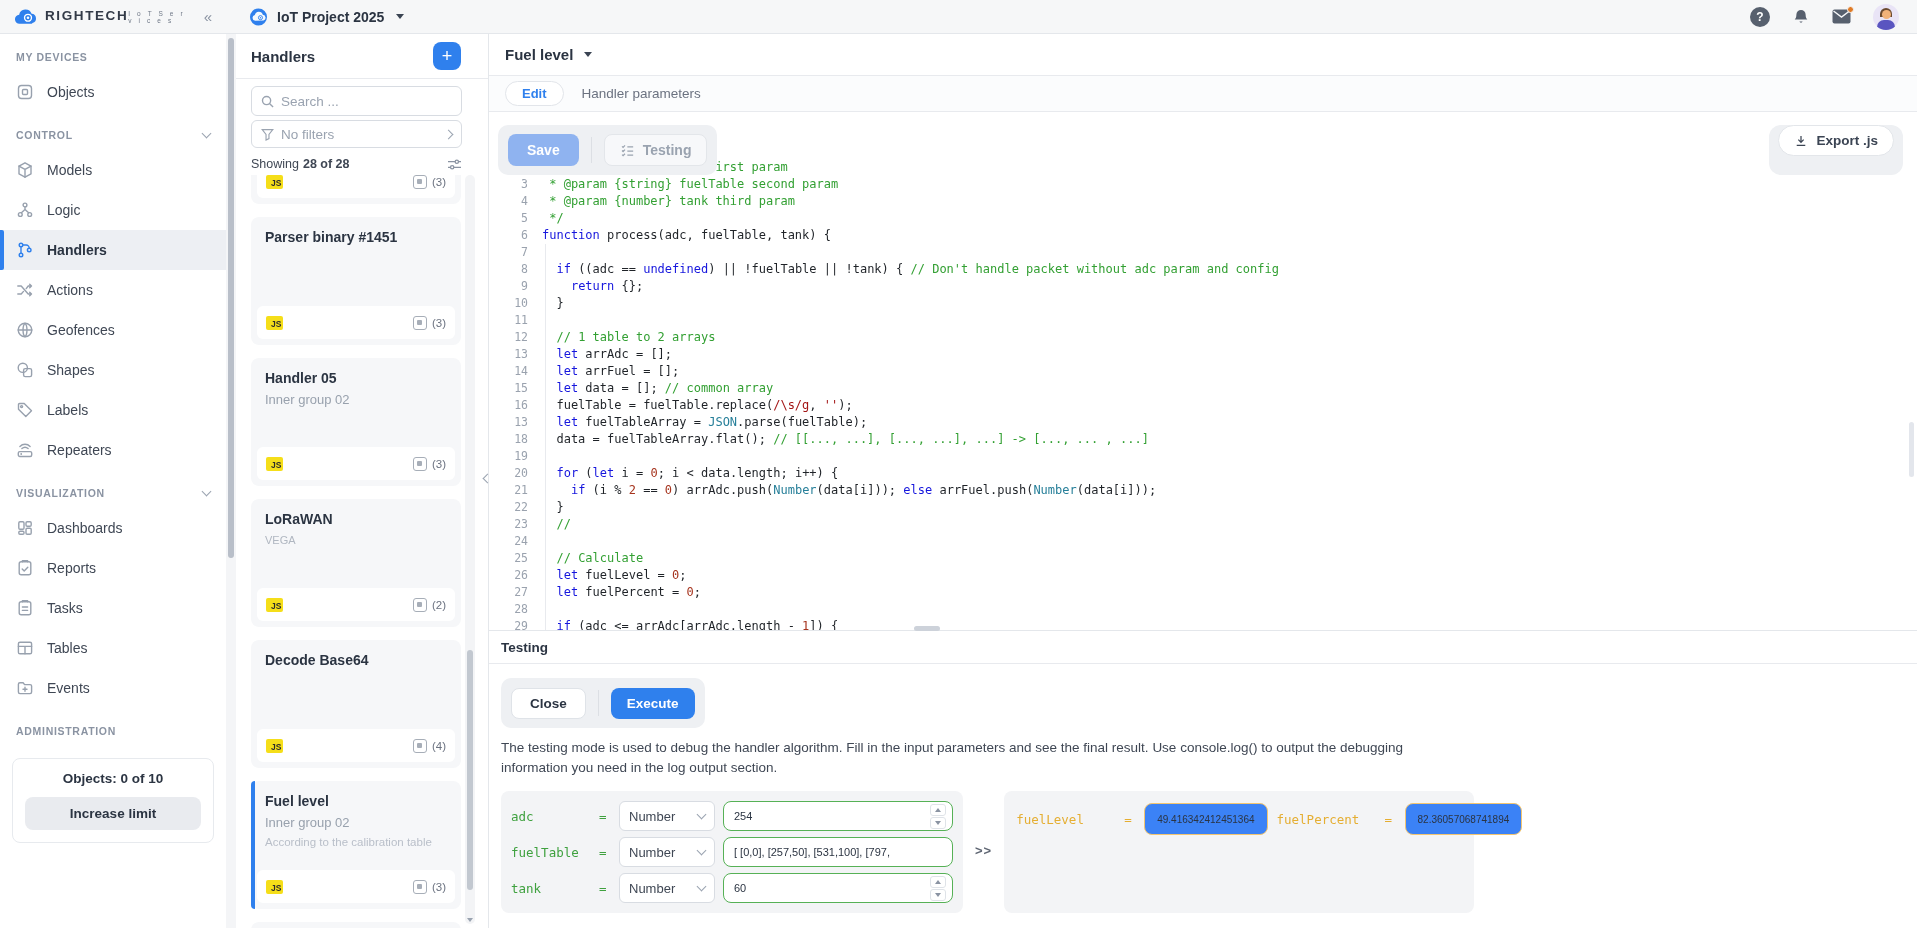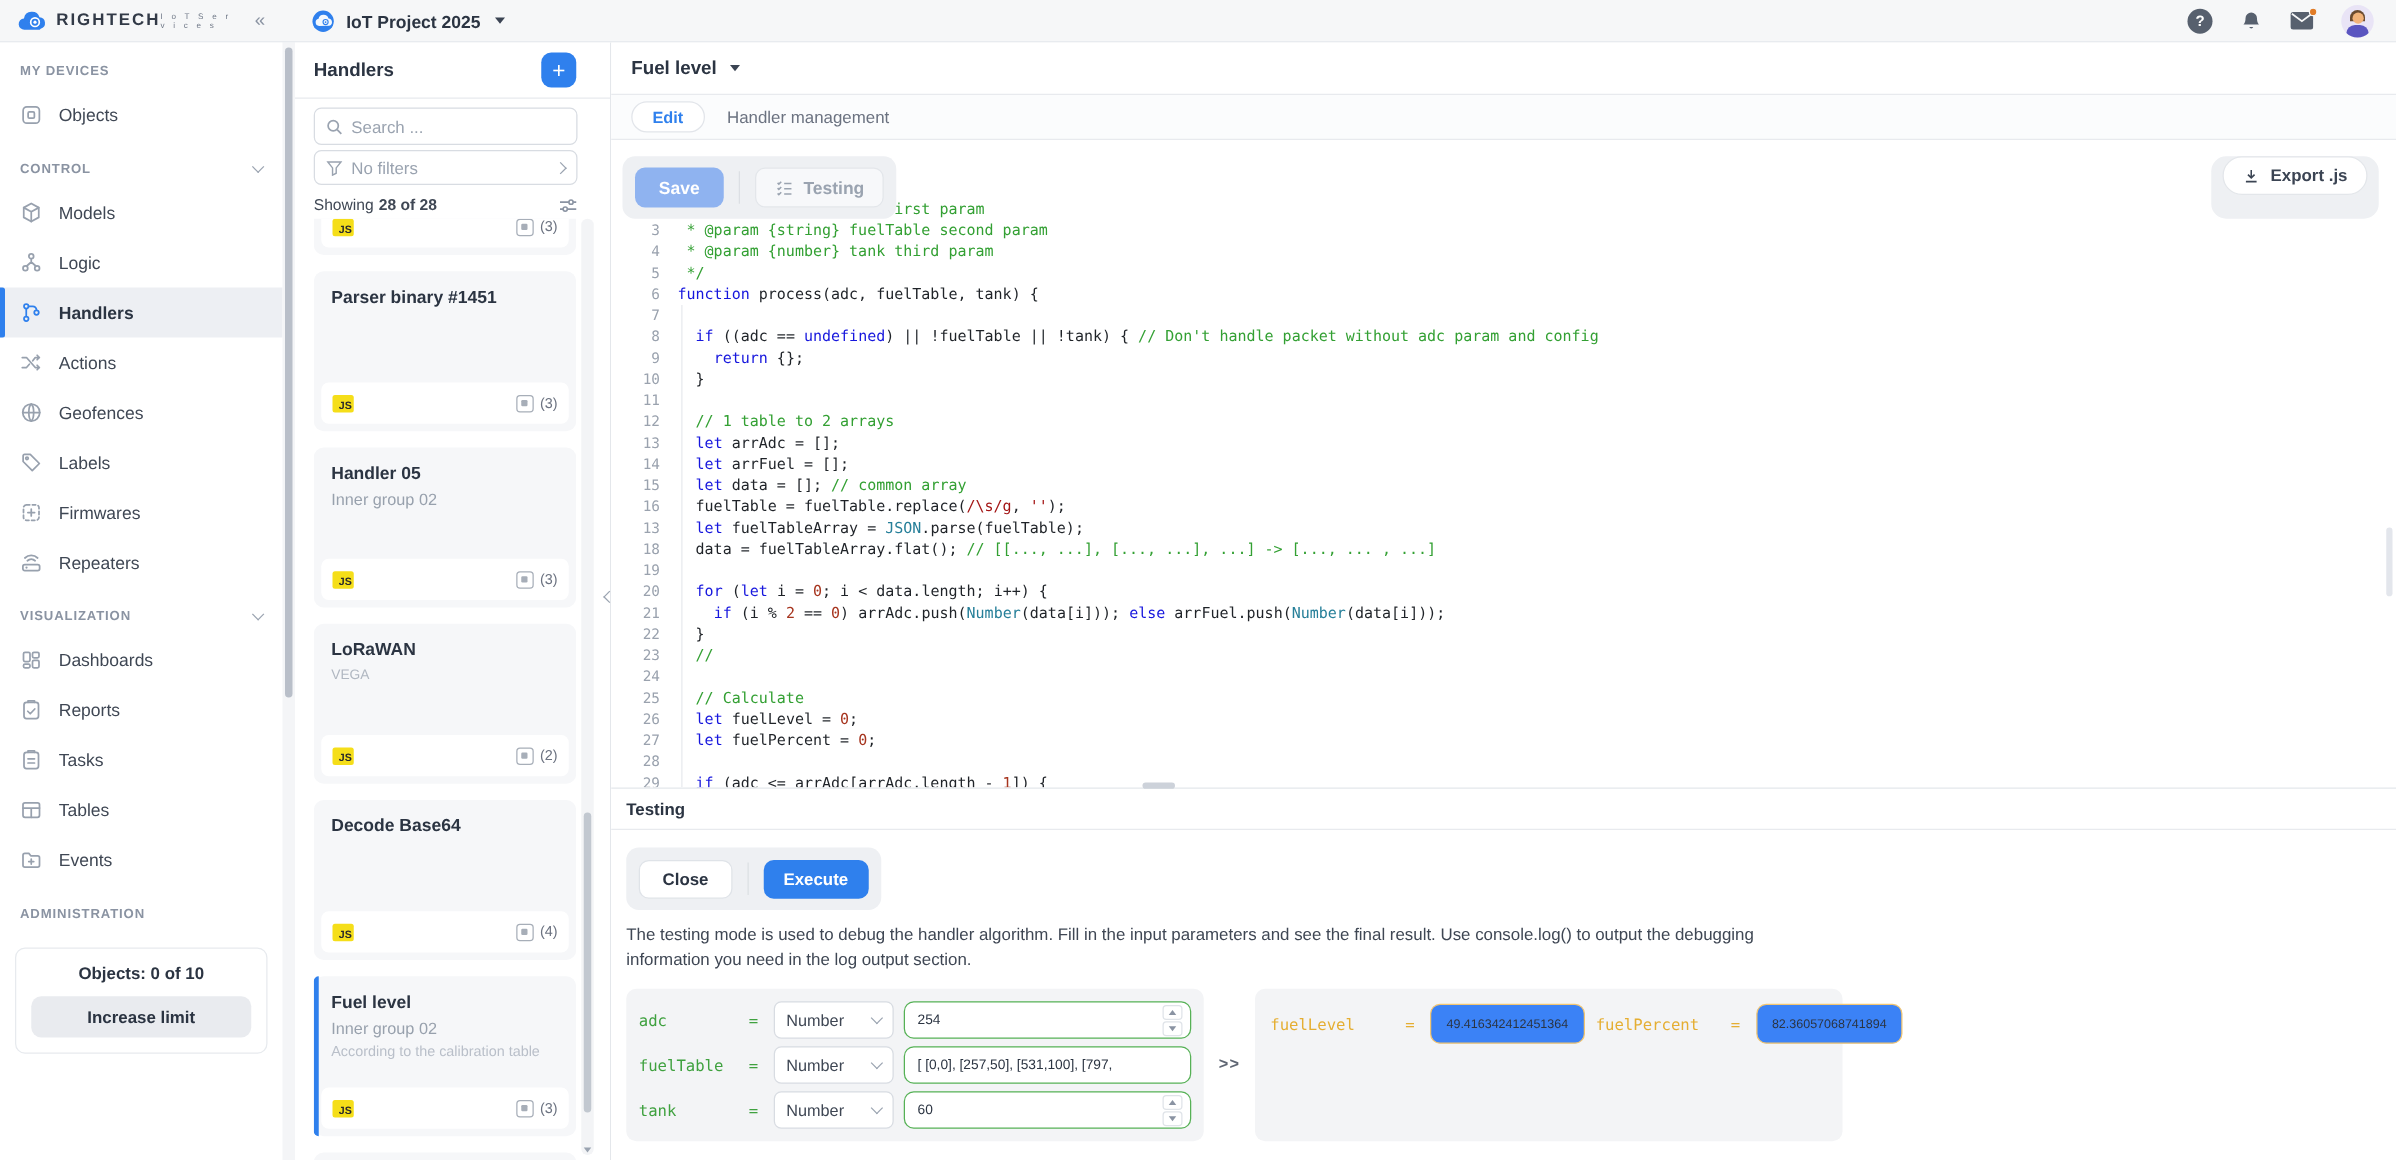--- a/index.html
+++ b/index.html
@@ -242,34 +242,34 @@
           <svg width="18" height="18" viewBox="0 0 18 18" fill="none" stroke="currentColor" stroke-width="1.4" stroke-linecap="round" stroke-linejoin="round">
             <circle cx="9" cy="9" r="6.8"></circle>
             <path d="M2.2 9h13.6M9 2.2c2.6 2.1 2.6 11.5 0 13.6-2.6-2.1-2.6-11.5 0-13.6z"></path>
           </svg>
         </span>
         <span>Geofences</span>
       </div>
       <div class="side-item">
         <span class="s-ic">
           <svg width="18" height="18" viewBox="0 0 18 18" fill="none" stroke="currentColor" stroke-width="1.4" stroke-linecap="round" stroke-linejoin="round">
+            <circle cx="6.8" cy="6.8" r="4.6"></circle>
+            <rect x="7.6" y="7.6" width="8" height="8" rx="1.6"></rect>
+          </svg>
+        </span>
+        <span>Shapes</span>
+      </div>
+      <div class="side-item">
+        <span class="s-ic">
+          <svg width="18" height="18" viewBox="0 0 18 18" fill="none" stroke="currentColor" stroke-width="1.4" stroke-linecap="round" stroke-linejoin="round">
             <path d="M2.5 8.2V3.6c0-.6.5-1.1 1.1-1.1h4.6l7.3 7.3-5.7 5.7L2.5 8.2z"></path>
             <circle cx="5.6" cy="5.6" r="1"></circle>
           </svg>
         </span>
         <span>Labels</span>
-      </div>
-      <div class="side-item">
-        <span class="s-ic">
-          <svg width="18" height="18" viewBox="0 0 18 18" fill="none" stroke="currentColor" stroke-width="1.4" stroke-linecap="round" stroke-linejoin="round">
-            <rect x="2.8" y="2.8" width="12.4" height="12.4" rx="2.4" stroke-dasharray="2.6 2.1"></rect>
-            <path d="M9 6.3v5.4M6.3 9h5.4"></path>
-          </svg>
-        </span>
-        <span>Firmwares</span>
       </div>
       <div class="side-item">
         <span class="s-ic">
           <svg width="18" height="18" viewBox="0 0 18 18" fill="none" stroke="currentColor" stroke-width="1.4" stroke-linecap="round" stroke-linejoin="round">
             <rect x="2.3" y="10.6" width="13.4" height="4.9" rx="1.5"></rect>
             <path d="M5.9 7.6a4.6 4.6 0 0 1 6.2 0M3.9 5.4a7.3 7.3 0 0 1 10.2 0"></path>
             <circle cx="5.2" cy="13" r=".9" fill="currentColor" stroke="none"></circle>
           </svg>
         </span>
         <span>Repeaters</span>
@@ -447,21 +447,21 @@
 
 <main class="main">
   <div class="main-head">
     <span class="main-title">
       <span>Fuel level</span>
       <span class="caret-down"></span>
     </span>
   </div>
   <div class="tabs-row">
     <span class="tab-pill">Edit</span>
-    <span class="tab-plain">Handler management</span>
+    <span class="tab-plain">Handler parameters</span>
   </div>
 
   <div class="editor">
     <div class="indent-guide"></div>
     <div class="gutter" id="gutter">
         <div>1</div>
         <div>2</div>
         <div>3</div>
         <div>4</div>
         <div>5</div>

